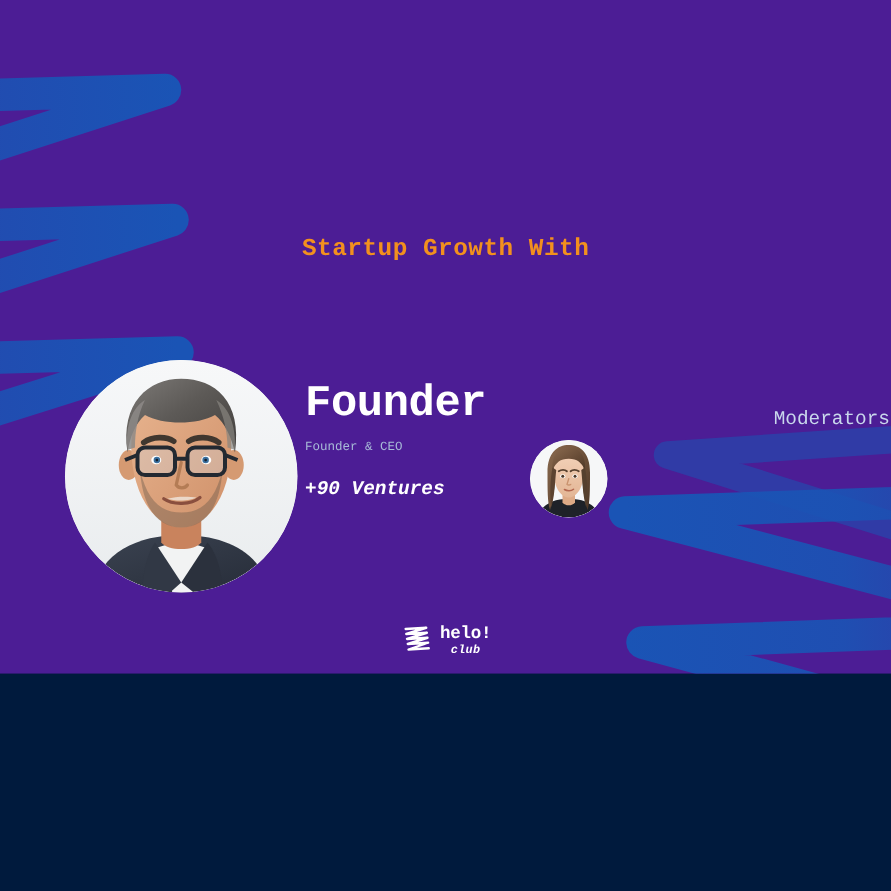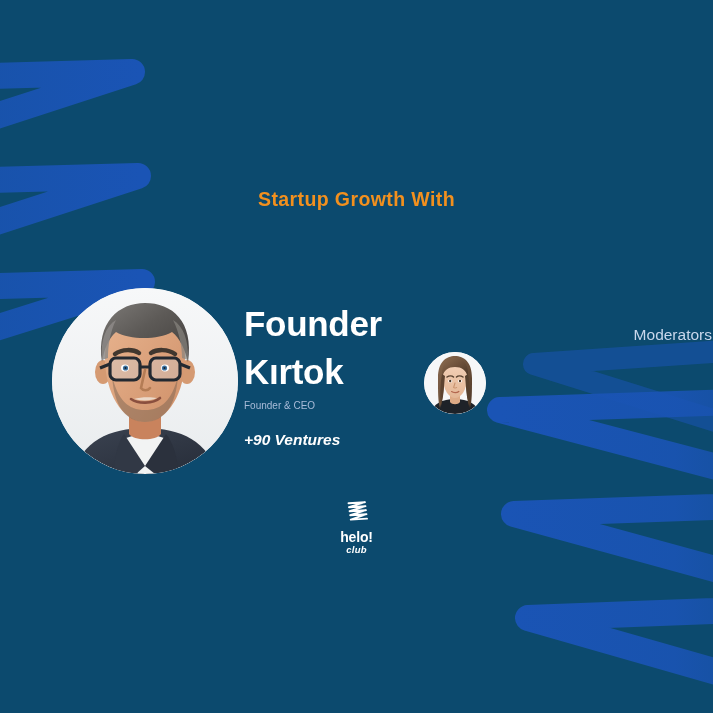--- a/index.html
+++ b/index.html
@@ -3,24 +3,24 @@
 <meta charset="utf-8">
 <style>
   html, body {
     margin: 0;
     padding: 0;
     background: #001a3d;
   }
   #poster {
     position: relative;
     width: 713px;
-    height: 713px;
+    height: 539px;
     overflow: hidden;
-    background: #0c4a6e;
-    font-family: Liberation Sans, sans-serif;
+    background: #4c1d95;
+    font-family: Liberation Mono, monospace;
     -webkit-font-smoothing: antialiased;
   }
 
   
   .bg-layer {
     position: absolute;
     inset: 0;
     overflow: hidden;
     pointer-events: none;
   }
@@ -156,21 +156,20 @@
 
   
   #logo-block {
     position: absolute;
     left: 0; right: 0;
     top: 500px;
     display: flex;
     align-items: center;
     justify-content: center;
     gap: 6px;
-    flex-direction: column;
   }
   .logo-wordmark { display: block; line-height: 1; }
   .logo-helo {
     display: block;
     color: #ffffff;
     font-size: 14px;
     font-weight: bold;
     letter-spacing: -0.2px;
   }
   .logo-club {
@@ -298,21 +297,20 @@
           <path d="M93 82 L89 100 C91 103 96 103 98 100" stroke="#b47c55" stroke-width="2.6" fill="none" stroke-linecap="round"></path>
 
           <path d="M79 111 C86 116 101 116 108 110" stroke="#8a4f3e" stroke-width="2.6" fill="none" stroke-linecap="round"></path>
           <path d="M82 111 C88 113 100 113 105 110 C99 109 88 109 82 111 Z" fill="#f2ece6" opacity="0.75"></path>
         </g>
       </svg>
     </div>
 
     <div class="speaker-text">
       <span class="speaker-name">Founder</span>
-      <span class="speaker-name">Kırtok</span>
       <span class="speaker-role">Founder &amp; CEO</span>
       <span class="speaker-company">+90 Ventures</span>
     </div>
   </div>
 
   <div id="moderator-block">
     <span class="moderator-heading">Moderators</span>
 
     <div class="moderator-row">
       <div class="avatar-sm">

